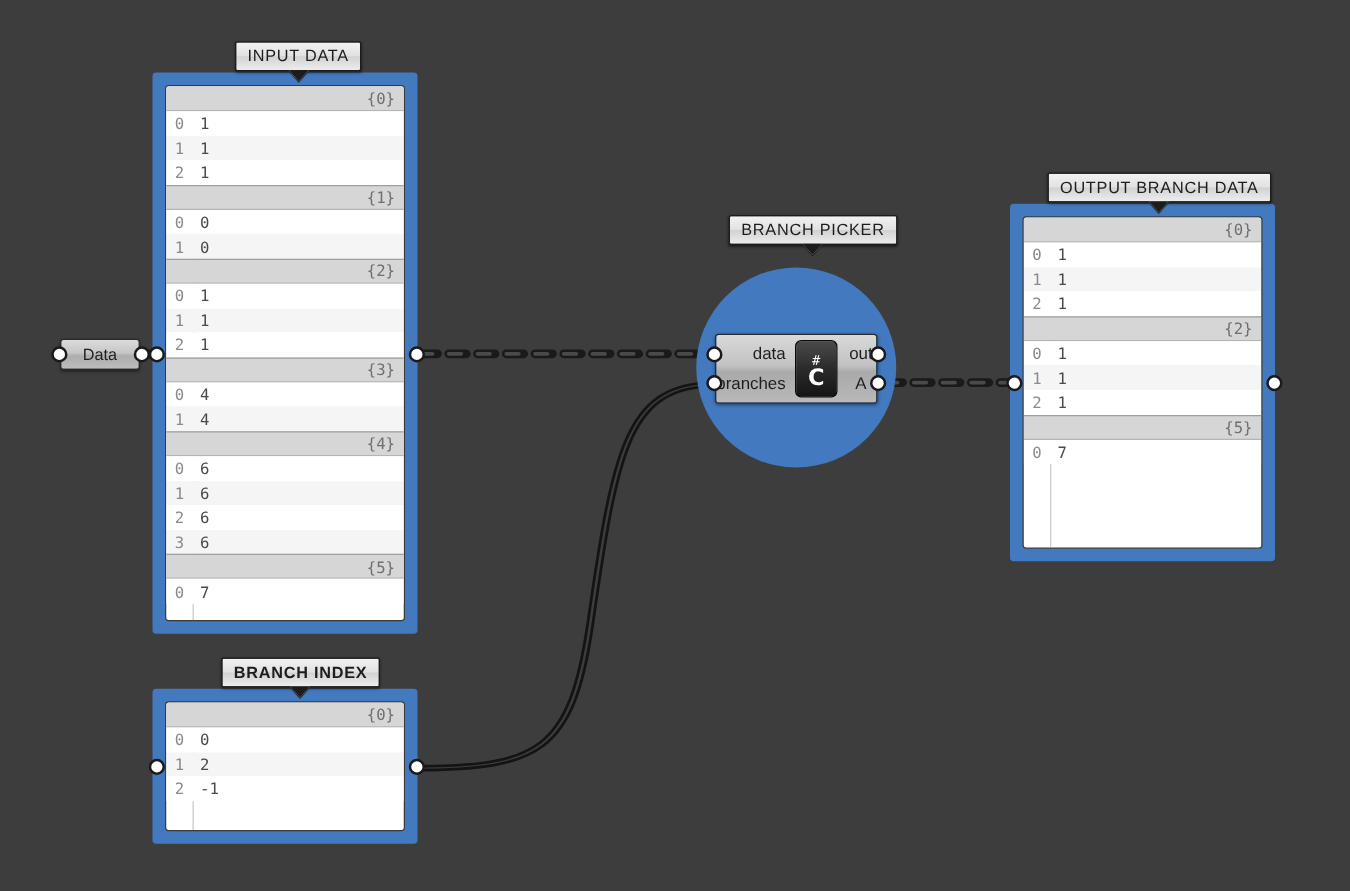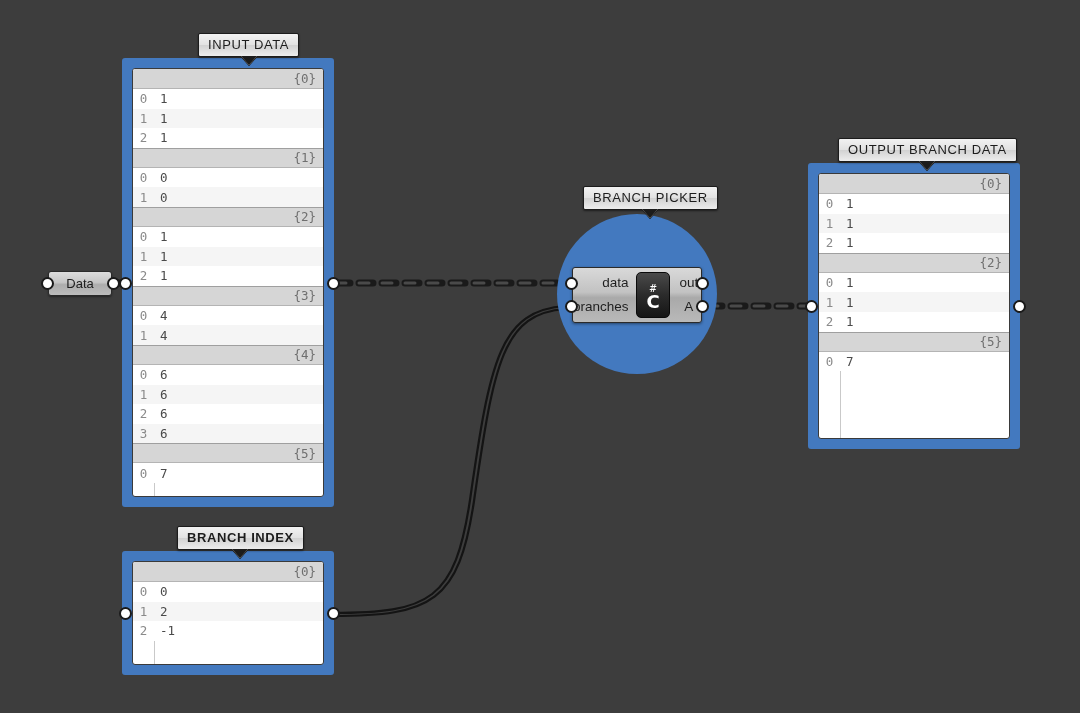--- a/index.html
+++ b/index.html
@@ -178,21 +178,21 @@
     <line class="dashwire" x1="708" y1="306" x2="812" y2="306"></line>
     <line class="dashwire-in" x1="708" y1="306" x2="812" y2="306"></line>
   </svg>
 
   <div class="pill" style="left:48px;top:271px;width:64px;height:25px;">
     <span>Data</span>
   </div>
   <div class="port" style="left:41px;top:277px;"></div>
   <div class="port" style="left:107px;top:277px;"></div>
 
-  <div class="badge" style="left:188px;top:33px;margin-left:10px;">
+  <div class="badge" style="left:188px;top:33px;">
     <span>INPUT DATA</span>
     <span class="tail"></span>
   </div>
   <div class="panel" style="left:122px;top:58px;width:212px;height:449px;">
     <div class="sheet">
       <div class="idxline"></div>
       <div id="input-rows">
           <div class="row hdr first">{0}</div>
           <div class="row even">
             <span class="k">0</span>
@@ -286,21 +286,21 @@
             <span class="k">2</span>
             <span class="v">-1</span>
           </div>
         </div>
     </div>
   </div>
   <div class="port" style="left:119px;top:607px;"></div>
   <div class="port" style="left:327px;top:607px;"></div>
 
   <div class="bp-circle" style="left:557px;top:214px;width:160px;height:160px;"></div>
-  <div class="badge" style="left:583px;top:186px;">
+  <div class="badge" style="left:583px;top:172px;">
     <span>BRANCH PICKER</span>
     <span class="tail"></span>
   </div>
   <div class="bp-body" style="left:572px;top:267px;width:130px;height:56px;">
     <div class="bp-col ins">
       <div>data</div>
       <div>branches</div>
     </div>
     <div class="bp-icon">
       <svg width="22" height="32" viewBox="0 0 22 32">

